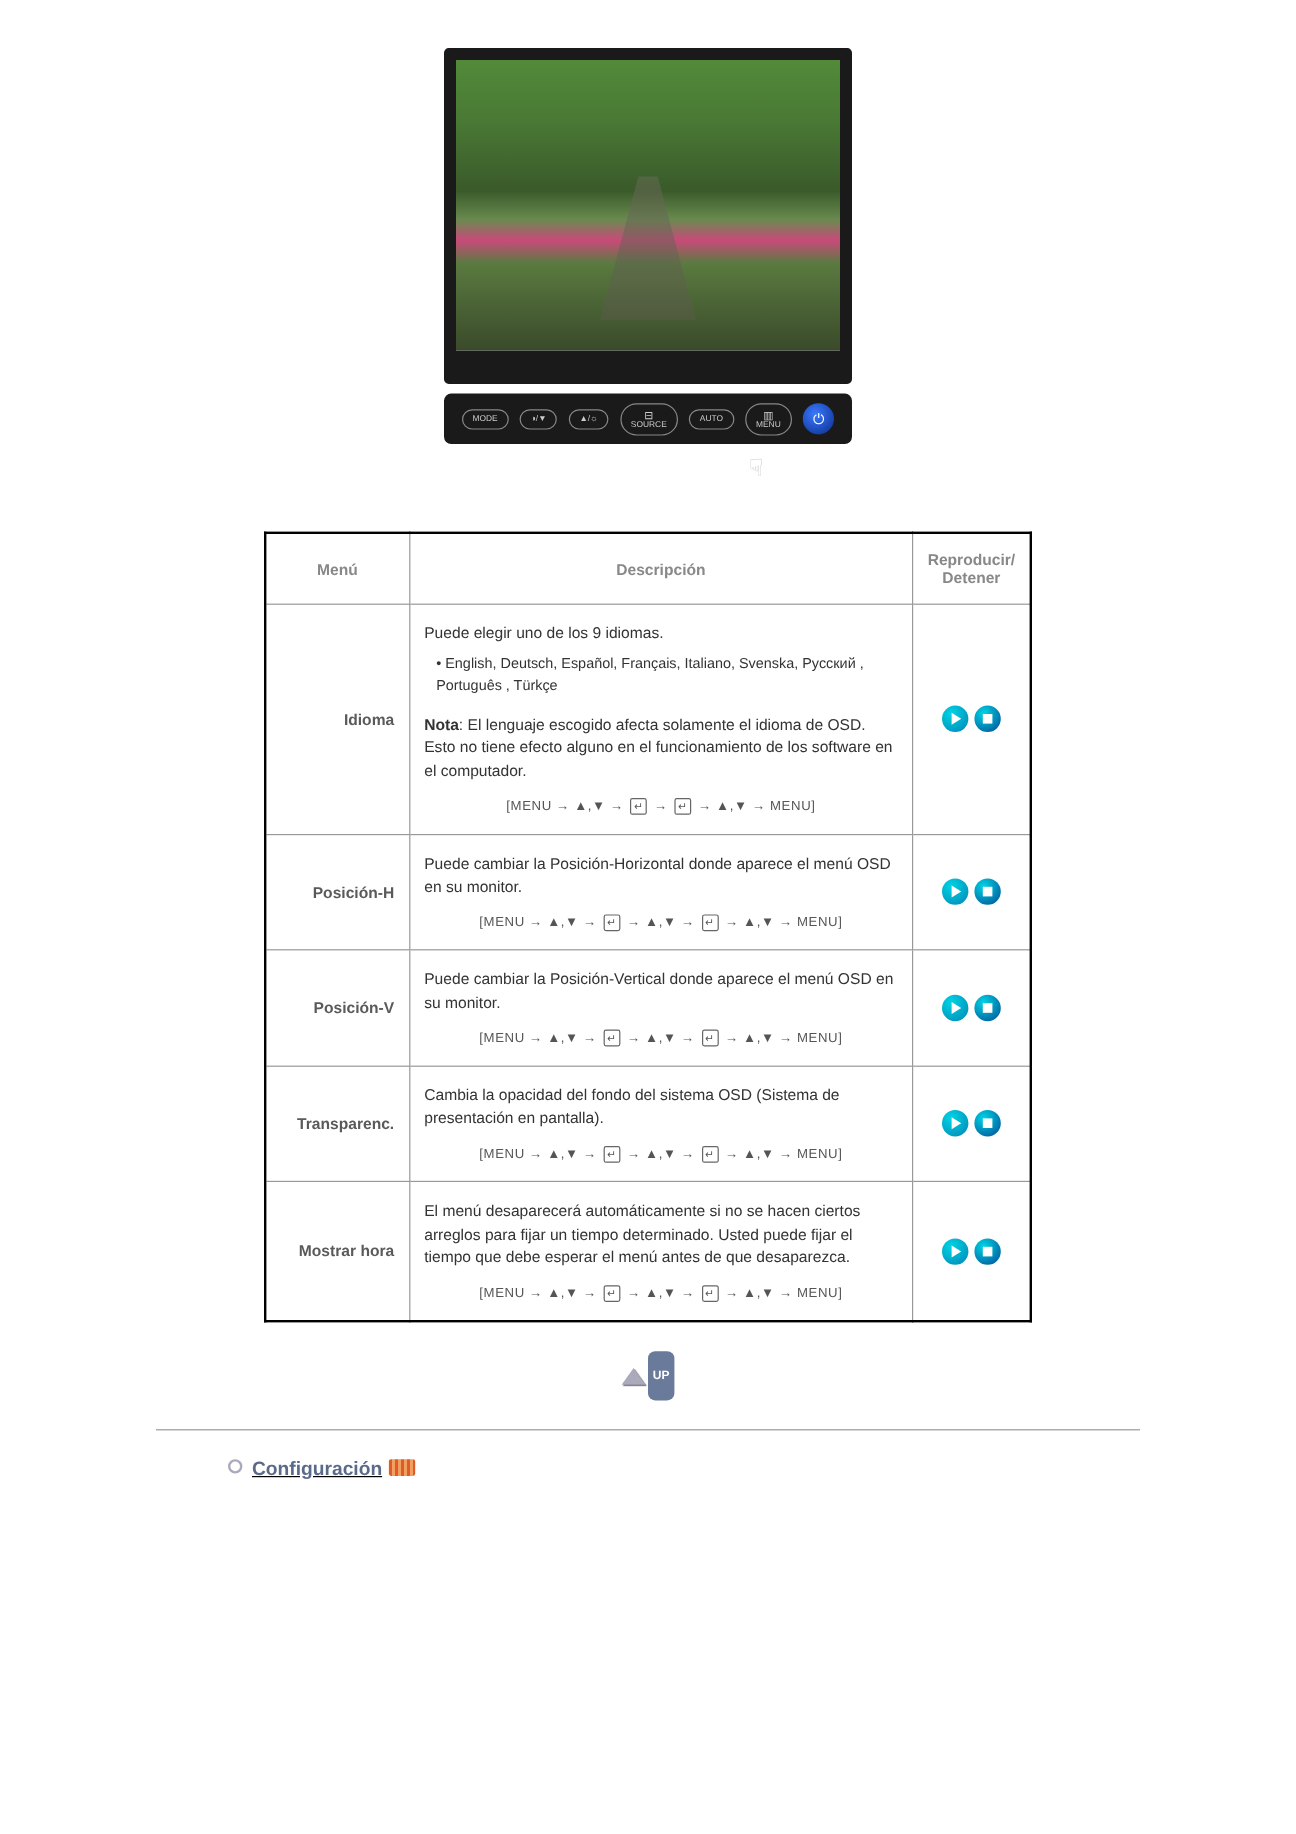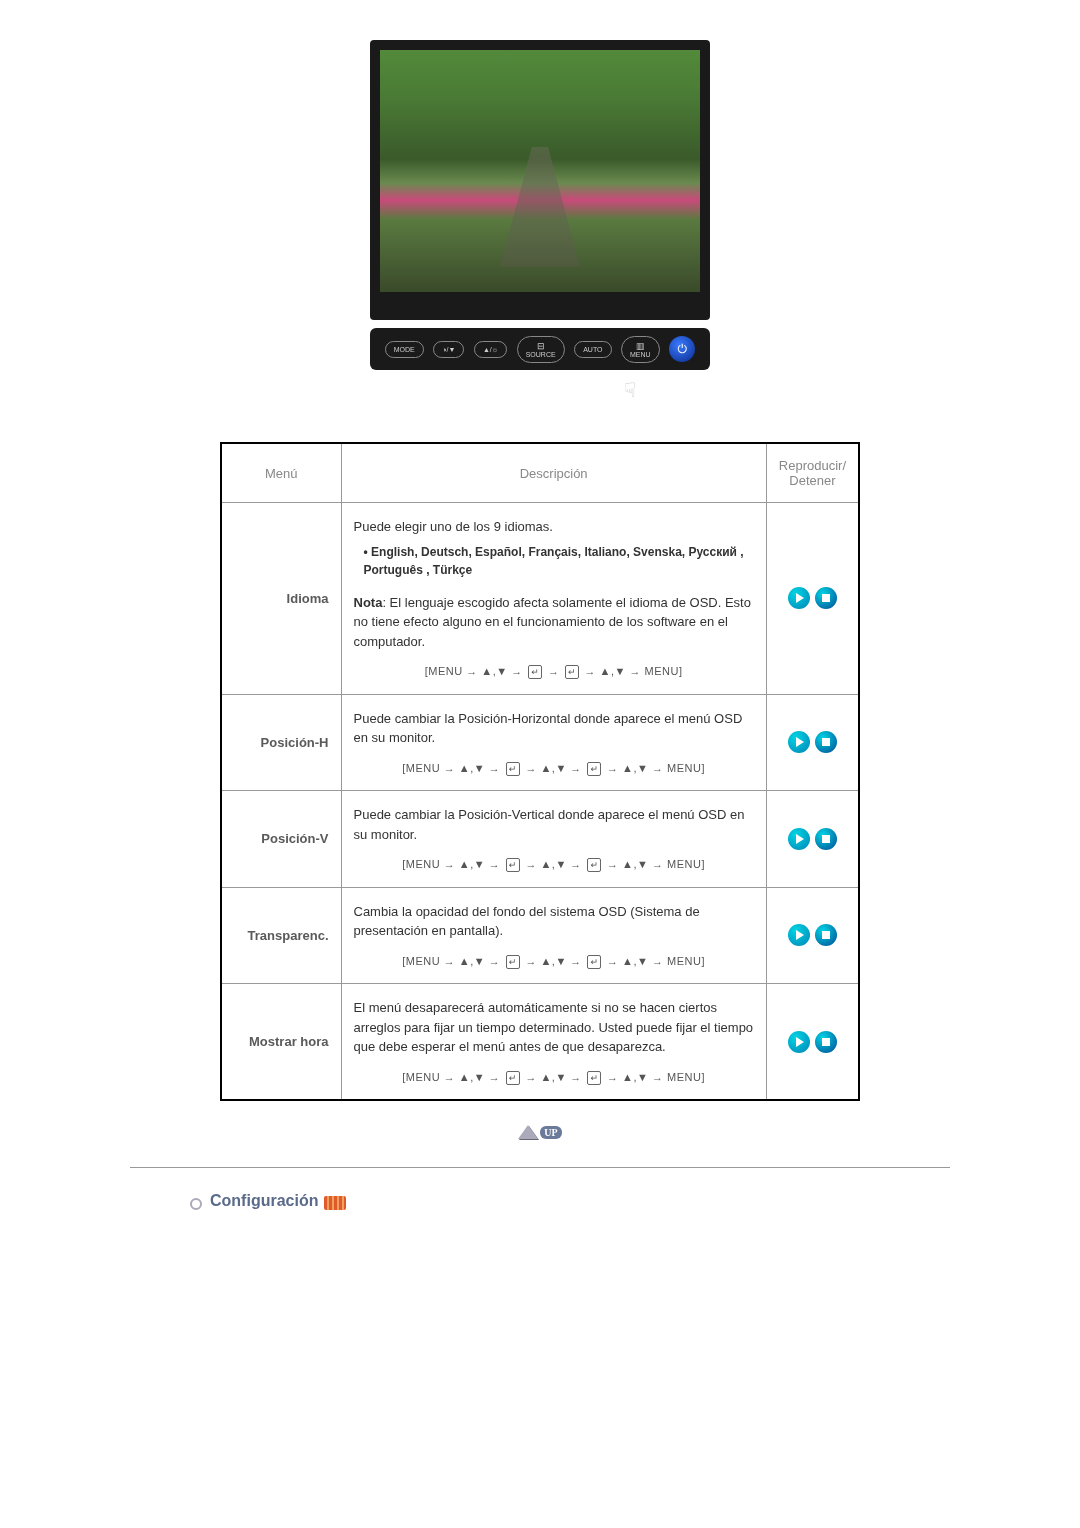--- a/index.html
+++ b/index.html
@@ -95,35 +95,35 @@
     border: 2px solid #000;
     font-size: 13px;
   }
   table.menu th, table.menu td {
     border: 1px solid #999;
     padding: 14px 12px;
     vertical-align: middle;
   }
   table.menu th {
     color: #888;
-    font-weight: normal;
+    font-weight: bold;
     border-bottom: 1px solid #999;
   }
   table.menu td.name {
     color: #5a5a5a;
     font-weight: bold;
     text-align: right;
     width: 120px;
   }
   table.menu td.desc {
     color: #333;
     line-height: 1.5;
   }
   .lang-list {
-    font-weight: bold;
+    font-weight: normal;
     font-size: 12px;
     padding-left: 10px;
     margin: 6px 0 14px;
   }
   .lang-list::before {
     content: "• ";
   }
   .note-block {
     margin-top: 8px;
   }
@@ -194,36 +194,36 @@
     border-right: 10px solid transparent;
     border-bottom: 14px solid #aab;
     display: inline-block;
     margin-right: 2px;
     filter: drop-shadow(1px 1px 0 #667);
   }
   .up-txt {
     background: #6a7a9a;
     color: #fff;
     border-radius: 6px;
-    padding: 1px 4px;
+    padding: 15px 4px;
     font-size: 10px;
     font-weight: bold;
-    font-family: Liberation Serif, serif;
   }
 
   hr.sep {
     border: none;
     border-top: 1px solid #999;
     margin: 24px 0;
   }
 
   .section-title {
     display: flex;
-    align-items: flex-end;
+    align-items: flex-start;
     margin-left: 60px;
+    text-decoration: underline;
   }
   .bullet-circle {
     width: 12px; height: 12px;
     border: 2px solid #aab;
     border-radius: 50%;
     margin-right: 8px;
   }
   .s-title {
     font-size: 16px;
     font-weight: bold;

